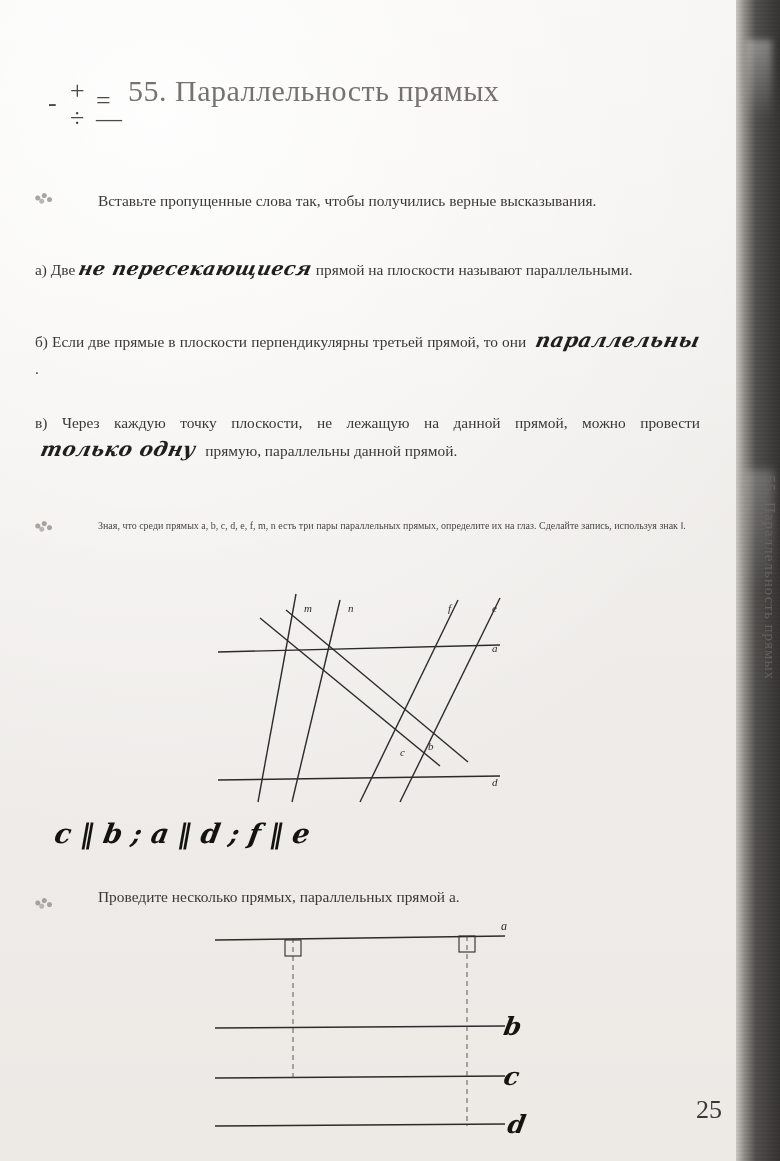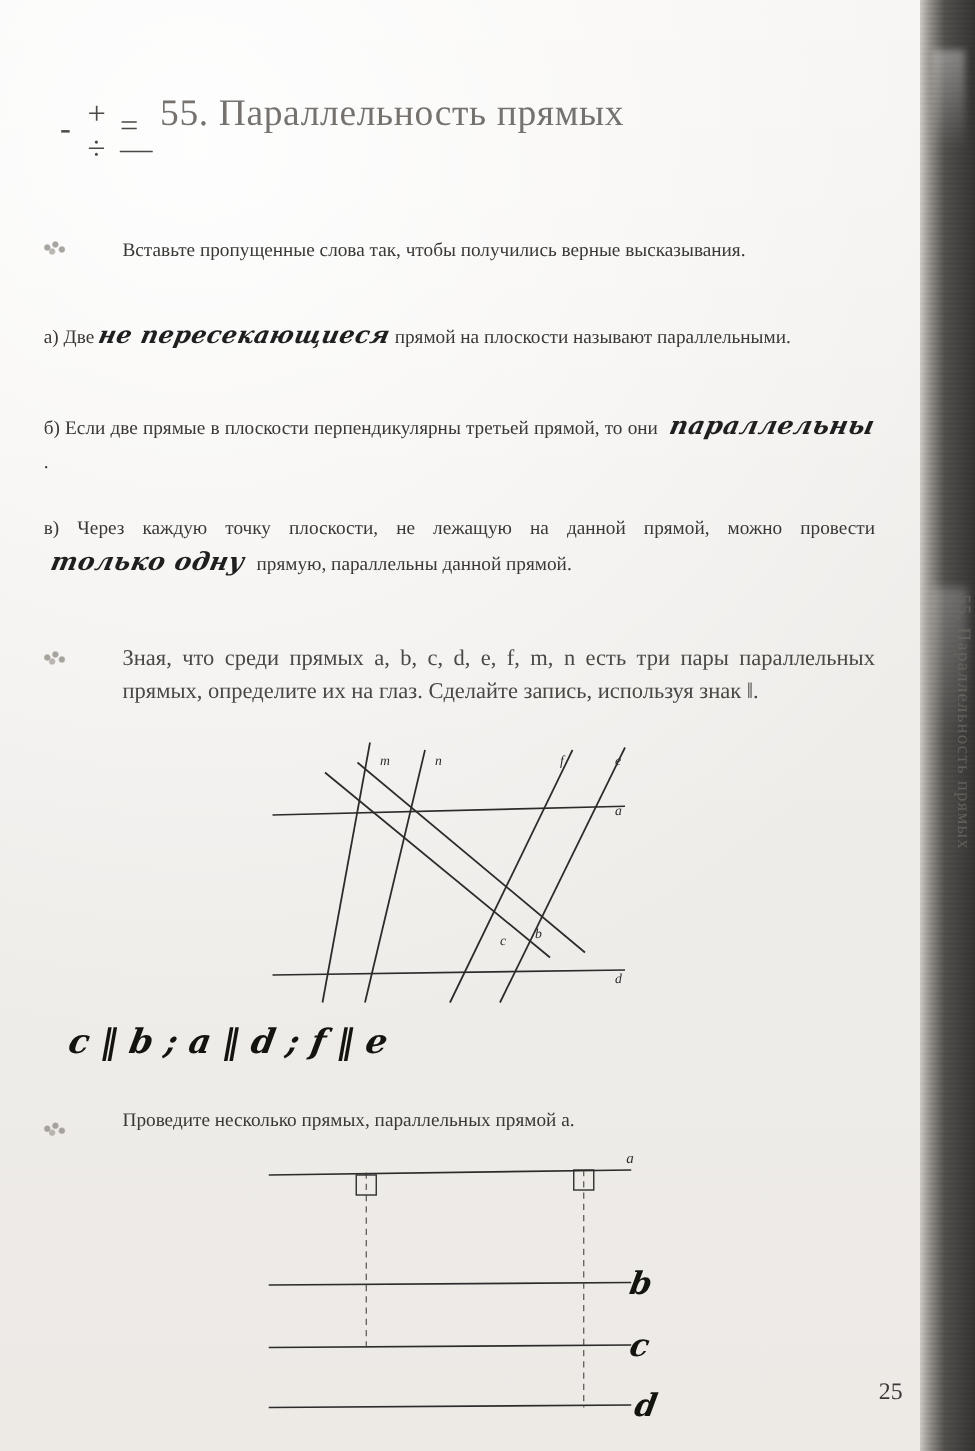--- a/index.html
+++ b/index.html
@@ -94,21 +94,21 @@
   .handline{
     position:absolute;
     font-family:"DejaVu Serif", serif;
     font-style:italic;
     font-weight:600;
     color:#14140f;
     transform:skewX(-10deg);
   }
   .pageno{
     position:absolute;right:58px;bottom:36px;
-    font-size:19px;color:#3a3836;
+    font-size:26px;color:#3a3836;
   }
   svg{display:block;}
   .fig{position:absolute;}
 </style>
 </head>
 <body>
 
 <div class="page"></div>
 
 <div class="spine"></div>
@@ -145,21 +145,21 @@
 </p>
 
 <p class="txt" style="left:30px;top:404px;width:665px;">
   <span>в)</span>
   <span>Через каждую точку плоскости, не лежащую на данной прямой, можно провести</span>
   <span class="hand" style="font-size:20px;margin:0 6px;">только одну</span>
   <span>прямую, параллельны данной прямой.</span>
 </p>
 
 <div class="bullet" style="left:30px;top:518px;"></div>
-<p class="txt" style="left:93px;top:508px;width:602px;font-size:18px;line-height:26px;color:#4a4744;">Зная, что среди прямых a, b, c, d, e, f, m, n есть три пары параллельных прямых, определите их на глаз. Сделайте запись, используя знак ‖.</p>
+<p class="txt" style="left:93px;top:508px;width:602px;font-size:10px;line-height:26px;color:#4a4744;">Зная, что среди прямых a, b, c, d, e, f, m, n есть три пары параллельных прямых, определите их на глаз. Сделайте запись, используя знак ‖.</p>
 
 <div class="fig" style="left:200px;top:590px;">
   <svg width="330" height="230" viewBox="0 0 330 230">
     <g stroke="#2b2b2b" stroke-width="1.4" fill="none">
 
       <line x1="18" y1="62" x2="300" y2="55"></line>
 
       <line x1="18" y1="190" x2="300" y2="186"></line>
 
       <line x1="96" y1="4" x2="58" y2="212"></line>

